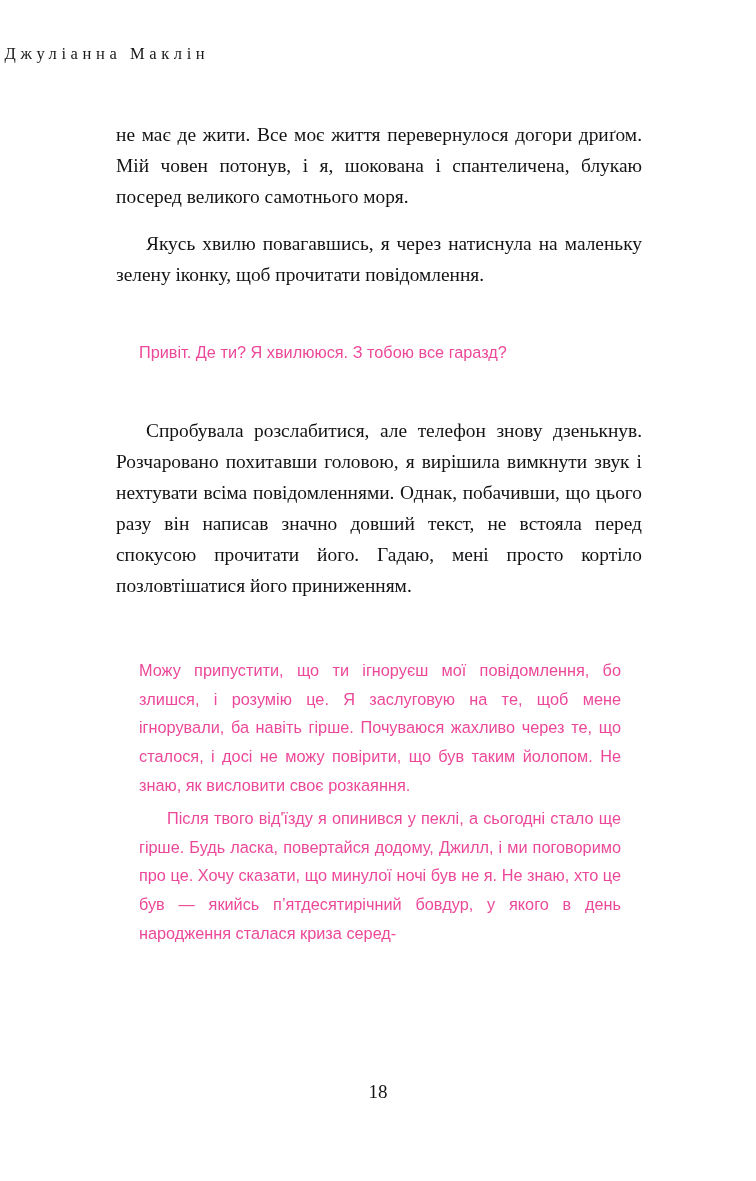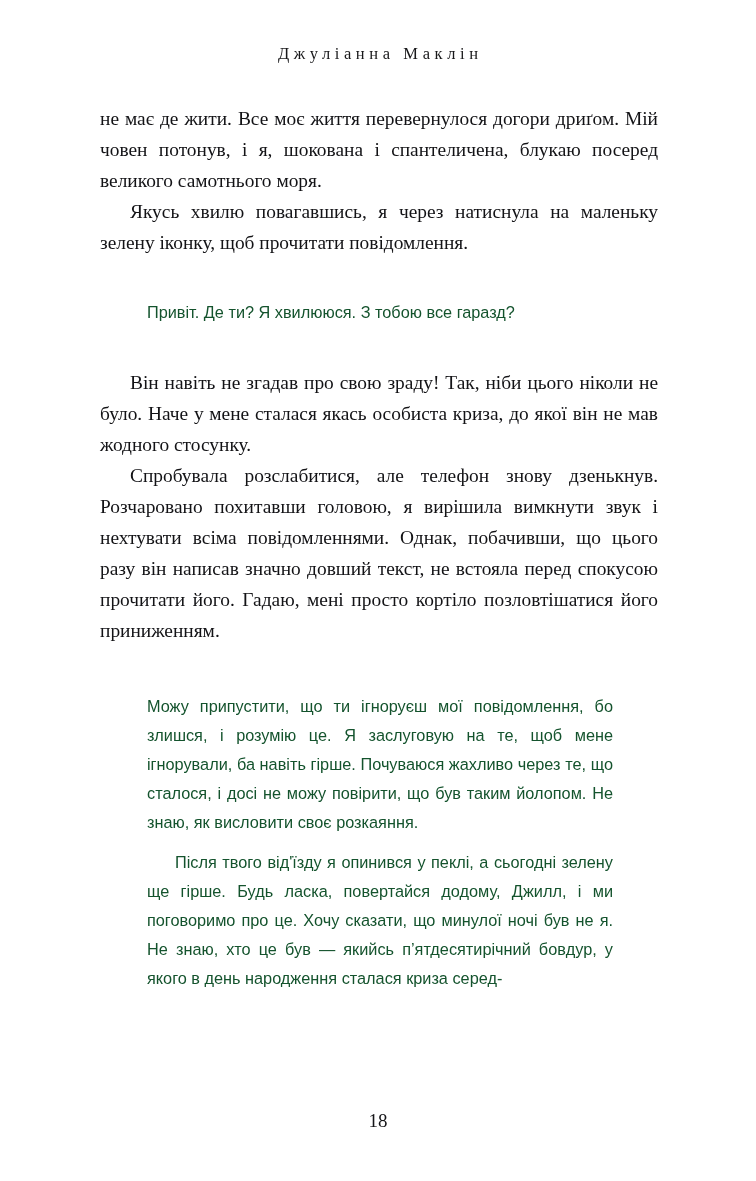--- a/index.html
+++ b/index.html
@@ -25,82 +25,82 @@
     height: 1181px;
     background: #ffffff;
   }
 
   
   .running-head {
     position: absolute;
     left: 0;
     top: 44px;
     width: 756px;
-    text-align: center;
+    text-align: left;
     font-family: "Liberation Serif", "DejaVu Serif", serif;
     font-size: 16.5px;
     line-height: 20px;
     letter-spacing: 4.6px;
     text-indent: 4.6px;
     color: #18181a;
     white-space: pre;
   }
 
   
   .column {
     position: absolute;
     left: 100px;
     top: 104px;
     width: 558px;
   }
 
   
   p.body {
-    margin: 0;
+    margin: 16px;
     font-family: "Liberation Serif", "DejaVu Serif", serif;
     font-size: 19.4px;
     line-height: 30.9px;
     text-align: justify;
     text-justify: inter-word;
     color: #131316;
     hyphens: manual;
   }
   p.body.indent {
     text-indent: 30px;
   }
 
   
   .msg-block {
     margin: 0;
     padding: 0 33px 0 35px;
   }
   p.msg {
-    margin: 12px;
+    margin: 4px;
     font-family: "Liberation Sans", "DejaVu Sans", sans-serif;
     font-size: 16.3px;
     line-height: 28.8px;
     text-align: justify;
     text-justify: inter-word;
-    color: #14532d;
+    color: #ec4899;
     hyphens: manual;
   }
   p.msg.indent {
     text-indent: 28px;
   }
 
   
   .gap-before-msg-1 { height: 27px; }
   .gap-after-msg-1  { height: 30px; }
   .gap-before-msg-2 { height: 34px; }
 
   
   .folio {
     position: absolute;
     left: 0;
-    top: 1109px;
+    top: 1080px;
     width: 756px;
     text-align: center;
     font-family: "Liberation Serif", "DejaVu Serif", serif;
     font-size: 19px;
     line-height: 24px;
     color: #151518;
   }
 </style>
 </head>
 <body>
@@ -116,29 +116,28 @@
     <p class="body indent">Якусь хвилю повагавшись, я через натиснула на маленьку зелену іконку, щоб прочитати повідомлення.</p>
 
     <div class="gap-before-msg-1"></div>
 
     <div class="msg-block">
       <p class="msg">Привіт. Де ти? Я хвилююся. З тобою все гаразд?</p>
     </div>
 
     <div class="gap-after-msg-1"></div>
 
-    <p class="body indent">Він навіть не згадав про свою зраду! Так, ніби цього ніколи не було. Наче у мене сталася якась особиста криза, до якої він не мав жодного стосунку.</p>
 
 
     <p class="body indent">Спробувала розслабитися, але телефон знову дзеньк­нув. Розчаровано похитавши головою, я вирішила вимкнути звук і нехтувати всіма повідомленнями. Однак, побачивши, що цього разу він написав значно довший текст, не встояла перед спокусою прочитати його. Гадаю, мені просто кортіло позловтішатися його приниженням.</p>
 
     <div class="gap-before-msg-2"></div>
 
     <div class="msg-block">
       <p class="msg">Можу припустити, що ти ігноруєш мої повідомлення, бо злишся, і розумію це. Я заслуговую на те, щоб мене ігнорували, ба навіть гірше. Почуваюся жахливо через те, що сталося, і досі не можу повірити, що був таким йолопом. Не знаю, як висловити своє розкаяння.</p>
-      <p class="msg indent">Після твого від'їзду я опинився у пеклі, а сьогодні зелену ще гірше. Будь ласка, повертайся додому, Джилл, і ми поговоримо про це. Хочу сказати, що минулої ночі був не я. Не знаю, хто це був — якийсь п’ятдесятирічний бовдур, у якого в день народження сталася криза серед-</p>
+      <p class="msg indent">Після твого від'їзду я опинився у пеклі, а сьогодні стало ще гірше. Будь ласка, повертайся додому, Джилл, і ми поговоримо про це. Хочу сказати, що минулої ночі був не я. Не знаю, хто це був — якийсь п’ятдесятирічний бовдур, у якого в день народження сталася криза серед-</p>
     </div>
 
   </div>
 
   <div class="folio">18</div>
 
 </div>
 
 </body></html>

